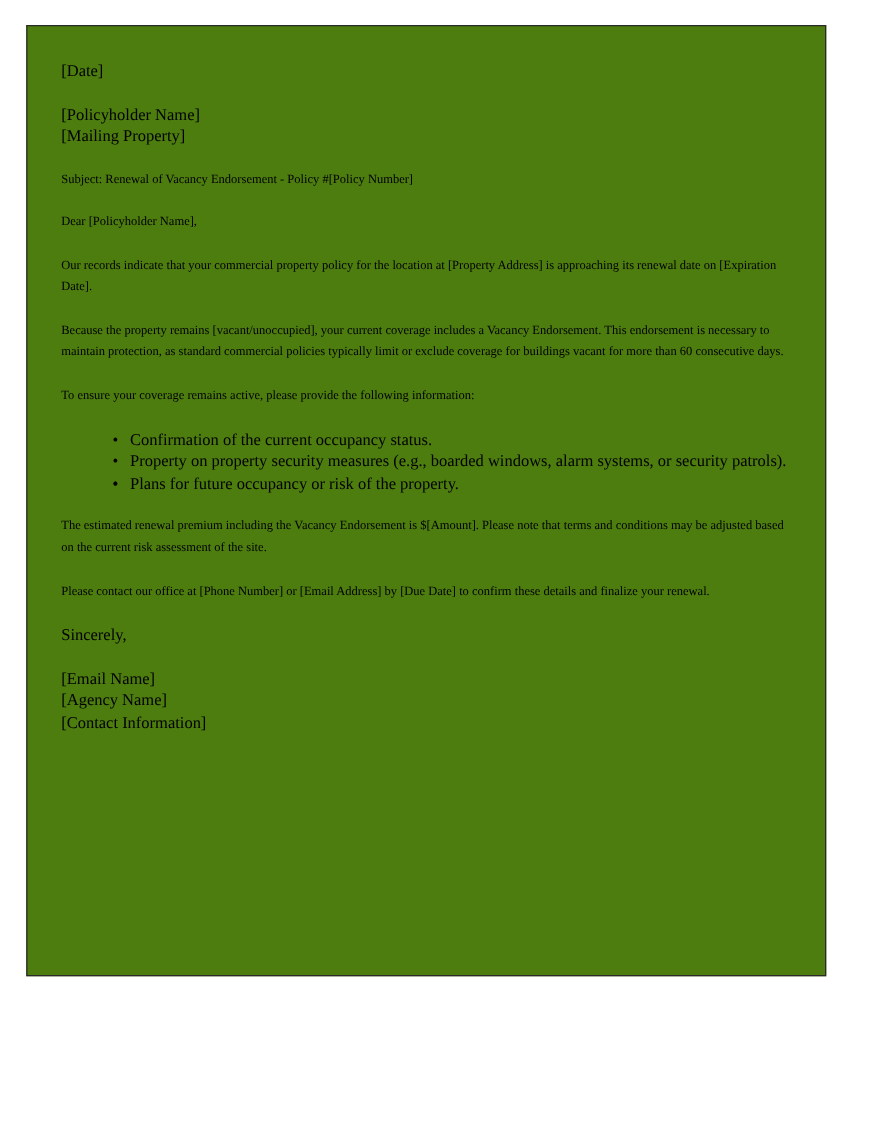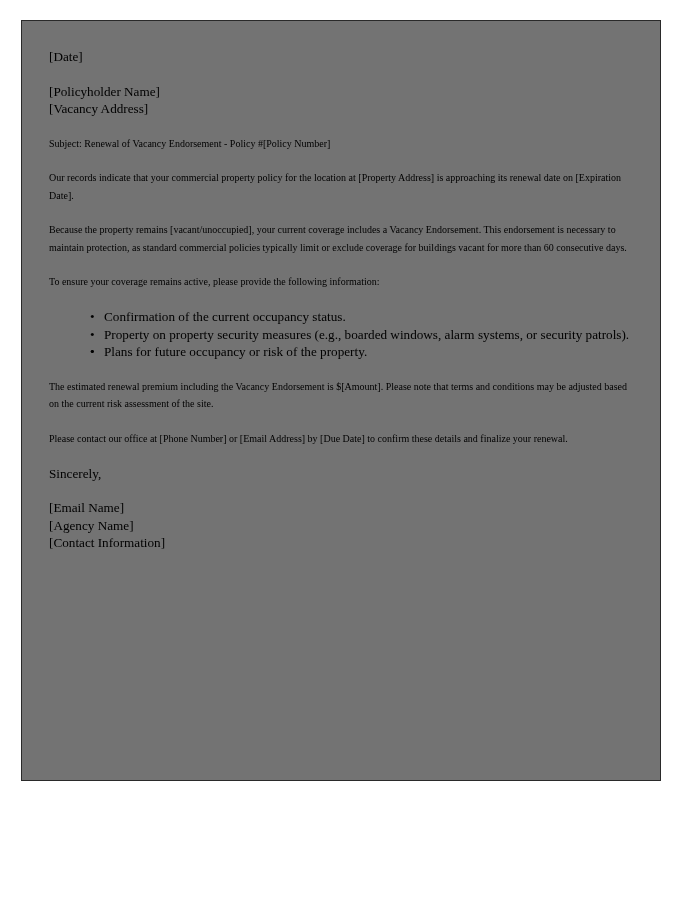--- a/index.html
+++ b/index.html
@@ -16,21 +16,21 @@
   }
 
   #page-frame {
     position: absolute;
     left: 21px;
     top: 20px;
     width: 640px;
     height: 761px;
     border: 1px solid #2a2a2a;
     box-sizing: border-box;
-    background: #737373;
+    background: #4d7c0f;
   }
 
   #letter-body {
     position: absolute;
     left: 27px;
     top: 27px;
     width: 584px;
   }
 
   .line {
@@ -82,25 +82,26 @@
 
 <div id="page-frame">
   <div id="letter-body">
 
     <div class="block">
       <div class="line">[Date]</div>
     </div>
 
     <div class="block">
       <div class="line">[Policyholder Name]</div>
-      <div class="line">[Vacancy Address]</div>
+      <div class="line">[Mailing Property]</div>
     </div>
 
     <p class="para">Subject: Renewal of Vacancy Endorsement - Policy #[Policy Number]</p>
 
+    <p class="para">Dear [Policyholder Name],</p>
 
     <p class="para">Our records indicate that your commercial property policy for the location at [Property Address] is approaching its renewal date on [Expiration Date].</p>
 
     <p class="para">Because the property remains [vacant/unoccupied], your current coverage includes a Vacancy Endorsement. This endorsement is necessary to maintain protection, as standard commercial policies typically limit or exclude coverage for buildings vacant for more than 60 consecutive days.</p>
 
     <p class="para">To ensure your coverage remains active, please provide the following information:</p>
 
     <ul class="bullets">
       <li>
         <span class="bullet-dot">•</span>

